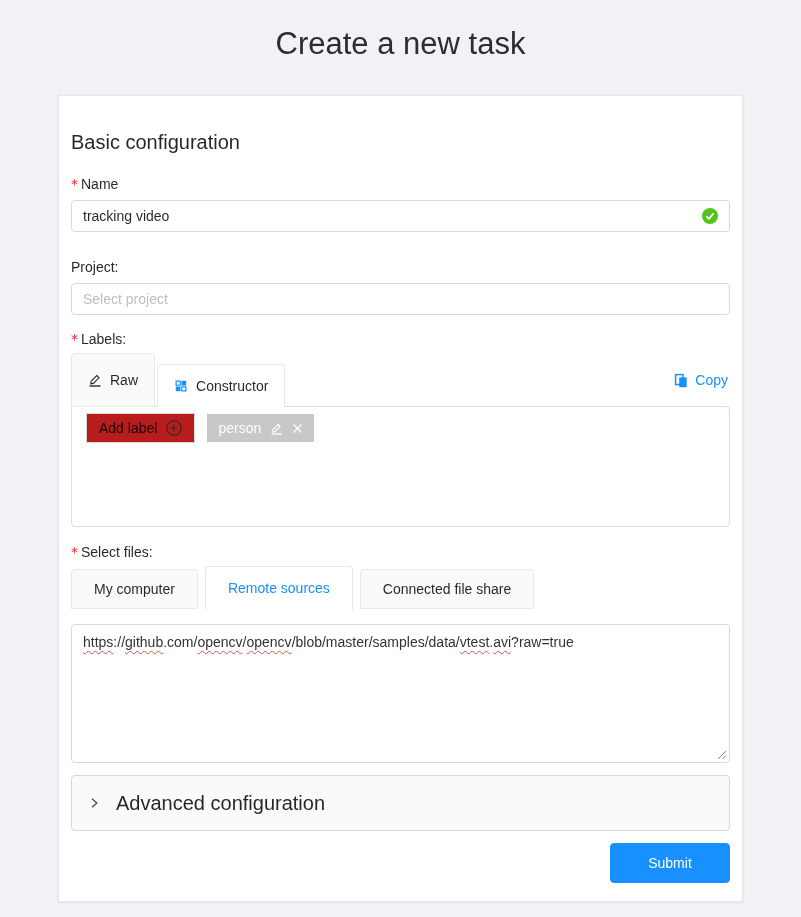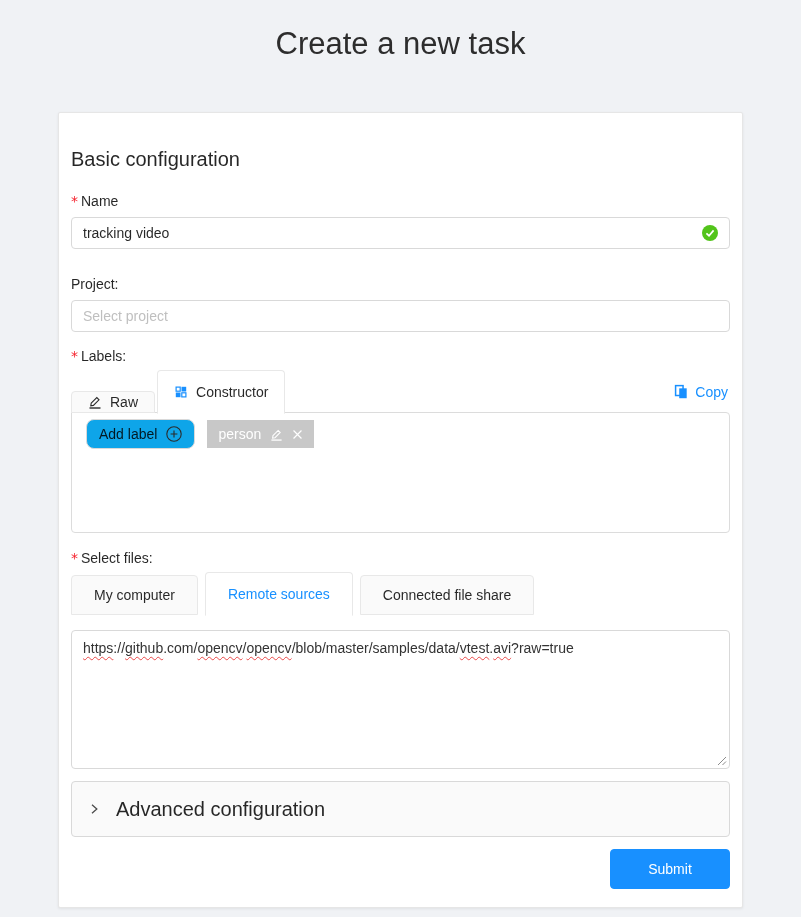--- a/index.html
+++ b/index.html
@@ -16,21 +16,21 @@
   body{
     width:801px;height:917px;overflow:hidden;
     font-family:"Liberation Sans","DejaVu Sans",sans-serif;
     color:var(--text);font-size:14px;
   }
   .page-title{
     margin:0;padding-top:25px;text-align:center;
     font-size:31px;line-height:37px;font-weight:400;color:#2d2d2d;
   }
   .card{
-    box-sizing:border-box;width:685px;margin:50px auto 0;
+    box-sizing:border-box;width:685px;margin:33px auto 0;
     background:#fff;border:1px solid #e6e6e6;border-radius:2px;
     box-shadow:0 1px 3px rgba(0,0,0,0.07);
     padding:35px 12px 18px 12px;
   }
   .section-heading{
     margin:0 0 20px 0;font-size:20px;font-weight:400;color:var(--text);line-height:23px;
   }
   .field-label{display:block;line-height:20px;margin-bottom:6px;color:var(--text);}
   .req{color:var(--required);margin-right:3px;font-family:"DejaVu Sans",sans-serif;}
   .text-input{
@@ -39,21 +39,21 @@
   }
   .text-input .val{flex:1;color:var(--text);}
   .text-input .placeholder{flex:1;color:#bfbfbf;}
   .mb26{margin-bottom:25px;}
   .mb14{margin-bottom:14px;}
 
   
   .tab-nav{display:flex;align-items:flex-end;}
   .tab{
     box-sizing:border-box;display:inline-flex;align-items:center;gap:8px;
-    padding:0 16px;height:22px;background:var(--tab-bg);
+    padding:0 16px;height:54px;background:var(--tab-bg);
     border:1px solid var(--tab-border);border-radius:4px 4px 0 0;
     cursor:pointer;color:var(--text);white-space:nowrap;
   }
   .tab + .tab{margin-left:2px;}
   .tab.active{
     background:#fff;height:44px;position:relative;z-index:2;
     border-bottom:1px solid #fff;margin-bottom:-1px;
   }
   .file-tab{padding:0 22px;height:40px;}
   .file-tab + .file-tab{margin-left:7px;}
@@ -63,21 +63,21 @@
     color:var(--accent);cursor:pointer;padding-right:2px;justify-content:flex-end;
   }
   
   .label-panel{
     box-sizing:border-box;border:1px solid #dcdcdc;border-radius:0 4px 4px 4px;
     margin-top:-1px;height:121px;padding:6px 14px;background:#fff;
     display:flex;align-items:flex-start;
   }
   .add-label-btn{
     box-sizing:border-box;height:30px;display:inline-flex;align-items:center;gap:9px;
-    padding:0 12px;border:1px solid var(--border);border-radius:8px;background:#0ea5e9;
+    padding:0 12px;border:1px solid var(--border);border-radius:0;background:#b91c1c;
     color:var(--text);cursor:pointer;
   }
   .label-tag{
     box-sizing:border-box;height:28px;margin-left:12px;margin-top:1px;
     display:inline-flex;align-items:center;gap:9px;padding:0 11px;
     background:var(--tag-bg);border-radius:0;color:#fff;
   }
   .label-tag .tag-icon{cursor:pointer;display:inline-flex;}
   
   .urls-box{

